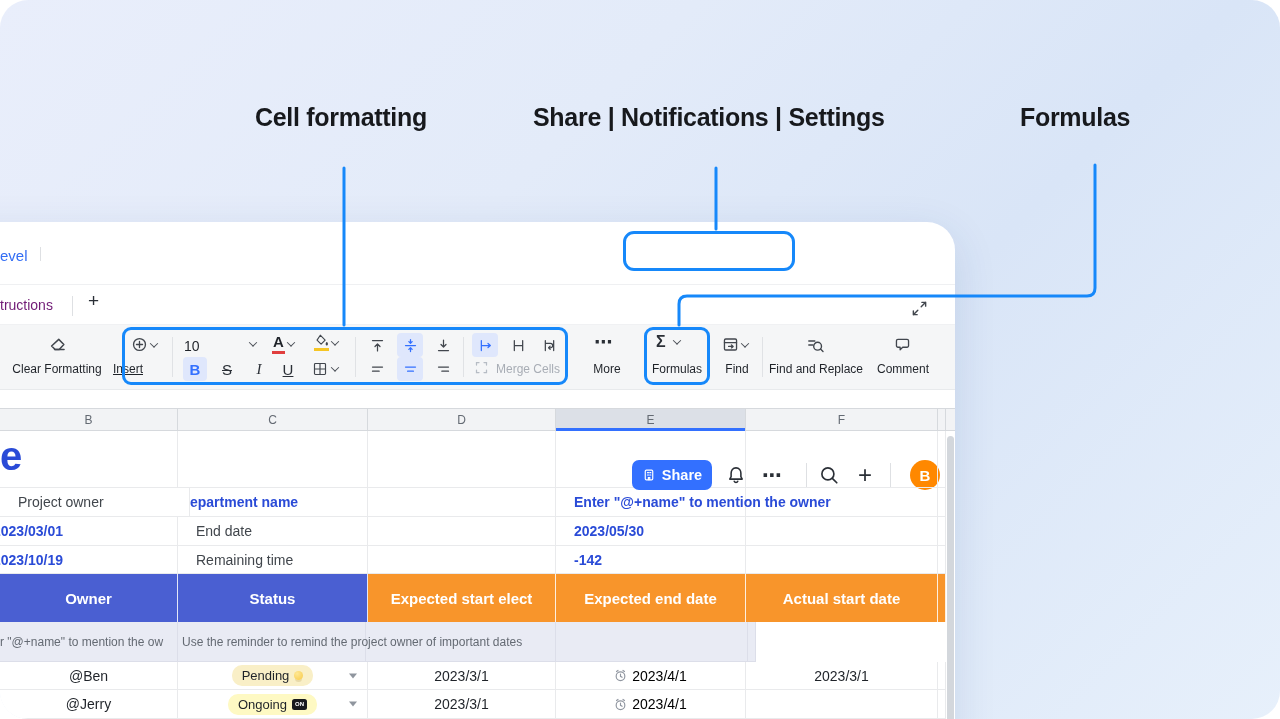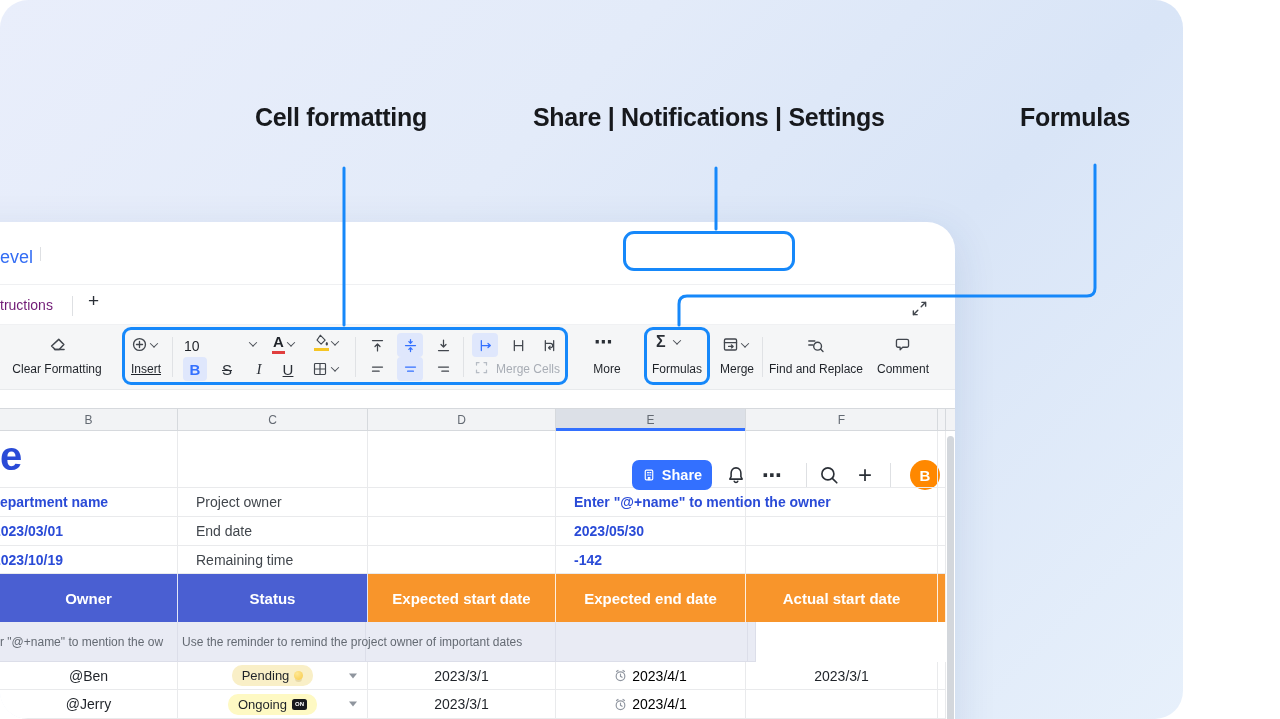--- a/index.html
+++ b/index.html
@@ -1,35 +1,35 @@
 <!DOCTYPE html>
 <html><head>
 <meta charset="utf-8">
 <style>
   * { margin:0; padding:0; box-sizing:border-box; }
   html,body { width:1280px; height:719px; background:#ffffff; font-family:"Liberation Sans","DejaVu Sans",sans-serif; }
-  .stage { position:relative; width:1183px; height:719px; border-radius:28px; overflow:hidden;
+  .stage { position:relative; width:1280px; height:719px; border-radius:28px; overflow:hidden;
            background:linear-gradient(135deg,#e9eefb 0%,#e3ebf9 35%,#d9e5f7 62%,#e7f0fb 100%); }
   .abs { position:absolute; }
 
   
   .annot { position:absolute; top:103px; font-size:25px; font-weight:700; color:#17191d; letter-spacing:-0.3px; white-space:nowrap; }
 
   
   .callouts { position:absolute; left:0; top:0; z-index:6; pointer-events:none; }
   .hlbox { position:absolute; border:3px solid #1688fa; z-index:6; pointer-events:none; }
 
   
   .window { position:absolute; left:-80px; top:222px; width:1035px; height:560px; background:#fff;
             border-radius:28px 28px 0 0; box-shadow:0 12px 44px rgba(36,64,120,.12); z-index:1; }
   .win-inner { position:absolute; left:80px; top:0; width:955px; height:100%; }
 
   
   .titlebar { position:absolute; left:0; top:0; width:955px; height:63px; border-bottom:1px solid #eff0f2; }
-  .crumb-tail { position:absolute; left:0; top:25px; font-size:18px; color:#336df4; }
+  .crumb-tail { position:absolute; left:0; top:25px; font-size:15px; color:#336df4; }
   .vdiv { position:absolute; width:1px; background:#dee0e3; }
   .share-btn { position:absolute; left:632px; top:238px; width:80px; height:30px; background:#3370ff; border-radius:7px;
                display:flex; align-items:center; justify-content:center; gap:6px; color:#fff; font-size:14.5px; font-weight:700; cursor:pointer; }
   .iconbtn { display:flex; align-items:center; justify-content:center; cursor:pointer; }
   .ellipsis { font-size:20px; color:#2a2f36; letter-spacing:2px; font-weight:700; }
   .avatar { position:absolute; left:910px; top:238px; width:30px; height:30px; border-radius:50%; background:#ff8800;
             color:#fff; font-size:15px; font-weight:700; display:flex; align-items:center; justify-content:center; }
 
   
   .tabbar { position:absolute; left:0; top:64px; width:955px; height:39px; border-bottom:1px solid #f0f1f3; }
@@ -157,21 +157,21 @@
 
         <div class="ticon" style="left:131px;">
           <svg width="17" height="17" viewBox="0 0 18 18">
               <g stroke="#41464d" stroke-width="1.4" fill="none" stroke-linecap="round">
                 <circle cx="9" cy="9" r="6.3"></circle>
                 <path d="M9 5.8v6.4M5.8 9h6.4"></path>
               </g>
             </svg>
           <span class="chev"></span>
         </div>
-        <div class="tlabel" style="left:146px;text-decoration:underline;">Insert</div>
+        <div class="tlabel" style="left:128px;text-decoration:underline;">Insert</div>
 
         <span class="tsep" style="left:172px;"></span>
 
         <div class="abs" style="left:184px; top:13px; font-size:14px; color:#1f2329; cursor:pointer;">10</div>
         <span class="chev abs" style="left:250px; top:16px;"></span>
 
         <div class="fmt on" style="left:183px; font-weight:700;">B</div>
         <div class="fmt" style="left:215px; text-decoration:line-through;">S</div>
         <div class="fmt" style="left:247px; font-style:italic; font-family:'Liberation Serif','DejaVu Serif',serif;">I</div>
         <div class="fmt" style="left:276px; text-decoration:underline;">U</div>
@@ -292,21 +292,21 @@
 
         <div class="ticon" style="left:722px; cursor:pointer;">
           <svg width="17" height="17" viewBox="0 0 18 18">
               <g stroke="#41464d" stroke-width="1.4" fill="none" stroke-linecap="round" stroke-linejoin="round">
                 <rect x="2.6" y="3.2" width="12.8" height="11.6" rx="1.4"></rect>
                 <path d="M2.6 7h12.8M7 11h4.6M10 9.4 11.8 11 10 12.6"></path>
               </g>
             </svg>
           <span class="chev"></span>
         </div>
-        <div class="tlabel" style="left:737px;">Merge</div>
+        <div class="tlabel" style="left:737px;">Find</div>
 
         <span class="tsep" style="left:762px;"></span>
 
         <div class="ticon" style="left:806px;">
           <svg width="18" height="18" viewBox="0 0 18 18">
               <g stroke="#41464d" stroke-width="1.4" fill="none" stroke-linecap="round">
                 <path d="M2.8 5h6M2.8 9h4"></path>
                 <circle cx="11.6" cy="10.2" r="3.9"></circle>
                 <path d="M14.5 13.1 17 15.6"></path>
               </g>
@@ -340,25 +340,25 @@
             <span style="font-size:40px; font-weight:700; color:#2a4bd7; line-height:1; margin-top:-6px;">e</span>
           </div>
           <div class="cell c1"></div>
           <div class="cell c2"></div>
           <div class="cell c3"></div>
           <div class="cell c4"></div>
           <div class="cell c5"></div>
         </div>
 
         <div class="row" style="height:29px;">
-          <div class="cell c0">
-              <span class="blue-b">epartment name</span>
-            </div>
           <div class="cell c1">
               <span class="lbl">Project owner</span>
+            </div>
+          <div class="cell c0">
+              <span class="blue-b">epartment name</span>
             </div>
           <div class="cell c2"></div>
           <div class="cell c3" style="overflow:visible;">
               <span class="blue-b" style="padding-left:18px;">Enter "@+name" to mention the owner</span>
             </div>
           <div class="cell c4"></div>
           <div class="cell c5"></div>
         </div>
 
         <div class="row" style="height:29px;">
@@ -387,21 +387,21 @@
           <div class="cell c3">
               <span class="blue-b" style="padding-left:18px;">-142</span>
             </div>
           <div class="cell c4"></div>
           <div class="cell c5"></div>
         </div>
 
         <div class="row hrow" style="height:48px;">
           <div class="cell c0 hb">Owner</div>
           <div class="cell c1 hb">Status</div>
-          <div class="cell c2 ho">Expected start date</div>
+          <div class="cell c2 ho">Expected start elect</div>
           <div class="cell c3 ho">Expected end date</div>
           <div class="cell c4 ho">Actual start date</div>
           <div class="cell c5 ho"></div>
         </div>
 
         <div class="row hintrow" style="height:40px;">
           <div class="cell c0">
               <span style="white-space:nowrap;">r "@+name" to mention the ow</span>
             </div>
           <div class="cell c2" style="overflow:visible; z-index:2;">

